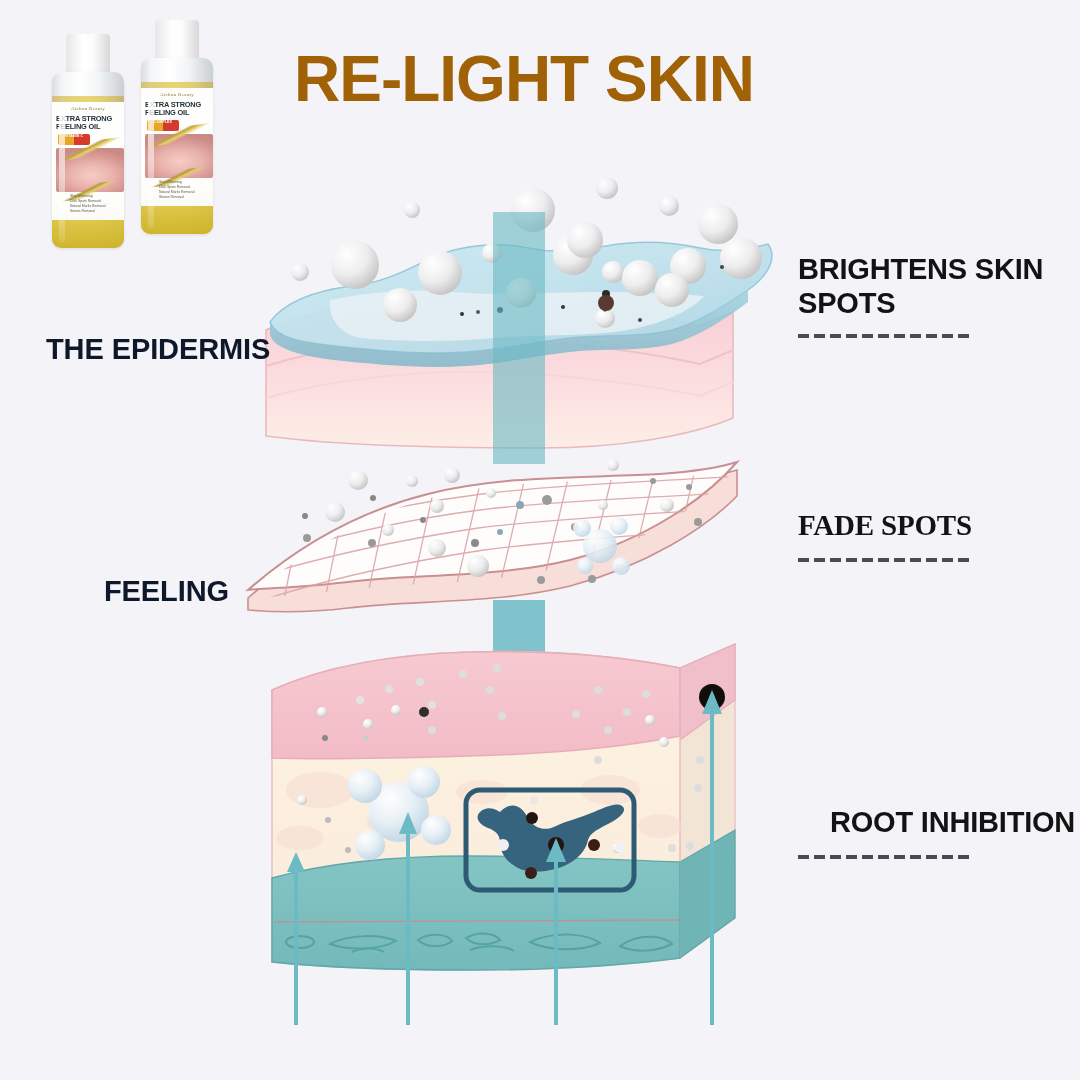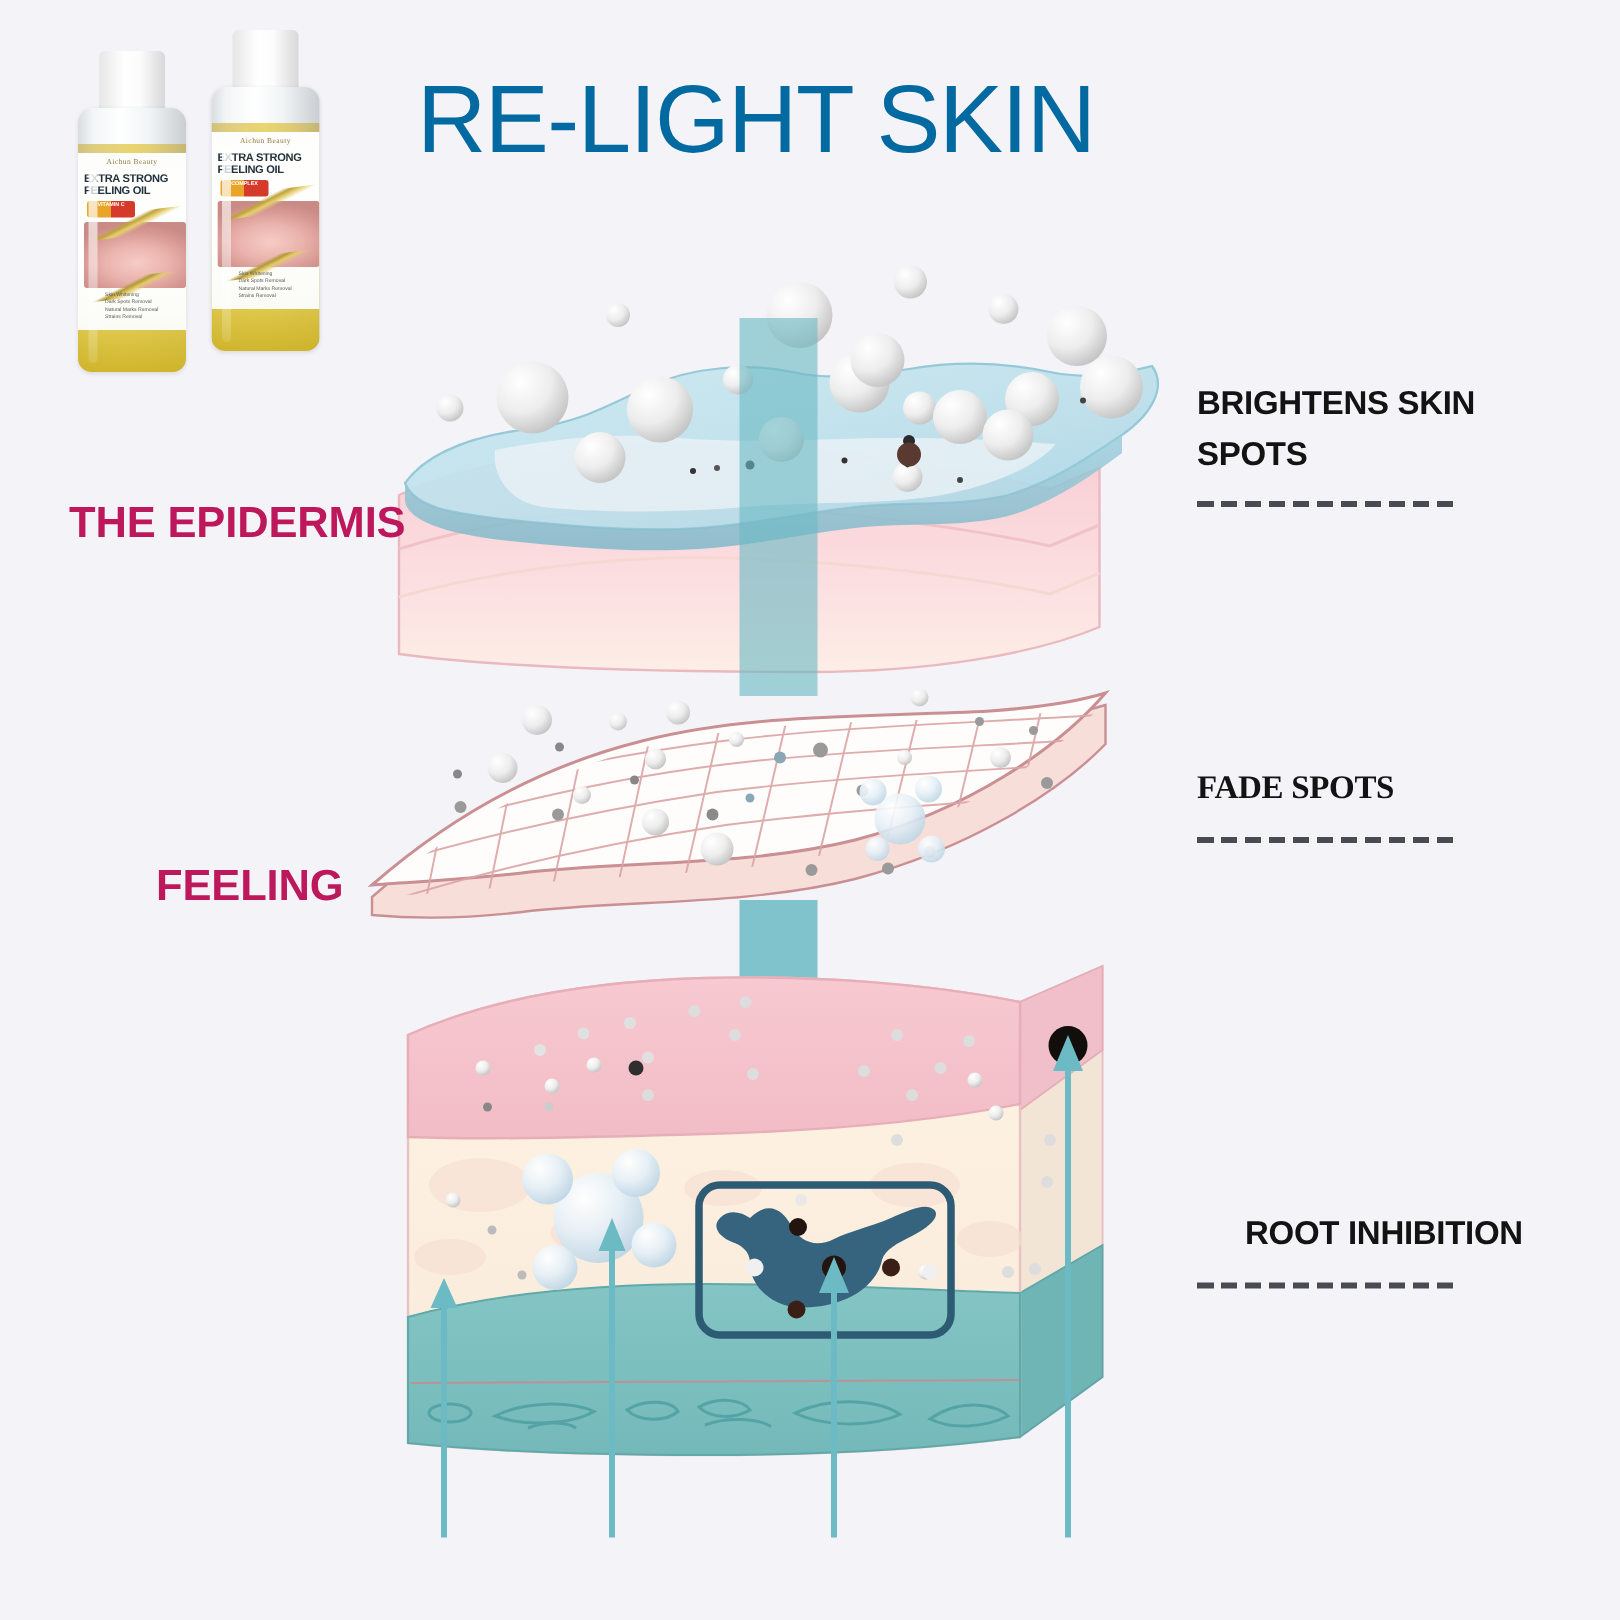--- a/index.html
+++ b/index.html
@@ -8,25 +8,25 @@
     background:#f4f4f8;
     font-family:"Liberation Sans", sans-serif;
     overflow:hidden;
     position:relative;
   }
   #stage{position:absolute;left:0;top:0;width:1080px;height:1080px;}
 
   
   .title{
     position:absolute;
-    left:278px; top:42px;
+    left:294px; top:42px;
     font-size:64px;
-    font-weight:normal;
+    font-weight:bold;
     letter-spacing:-1px;
-    color:#0369a1;
+    color:#a16207;
     white-space:nowrap;
     font-family:"Liberation Sans", sans-serif;
   }
 
   
   .bottles{position:absolute;left:52px;top:12px;width:185px;height:248px;}
   .bottle{position:absolute;width:72px;height:214px;}
   .bottle .cap{
     position:absolute;left:14px;top:0;width:44px;height:42px;
     background:linear-gradient(to right,#e6e6e6,#ffffff 38%,#fcfcfc 62%,#d8d8d8);
@@ -97,28 +97,28 @@
   .bottle .hl{
     position:absolute;left:7px;top:40px;width:6px;bottom:6px;
     background:linear-gradient(to bottom,rgba(255,255,255,.85),rgba(255,255,255,.12));
     border-radius:4px;
   }
 
   
   .lbl-right{
     position:absolute;
     color:#131313;
-    font-size:22px;
+    font-size:29px;
     font-weight:bold;
     letter-spacing:-.2px;
     line-height:34px;
   }
   .lbl-left{
     position:absolute;
-    color:#be185d;
+    color:#0f172a;
     font-size:29px;
     font-weight:bold;
     letter-spacing:-.1px;
     line-height:34px;
   }
   .dash{
     position:absolute;
     height:4px;width:175px;
     background-image:repeating-linear-gradient(to right,#4a4a52 0 11px,rgba(0,0,0,0) 11px 16px);
   }

